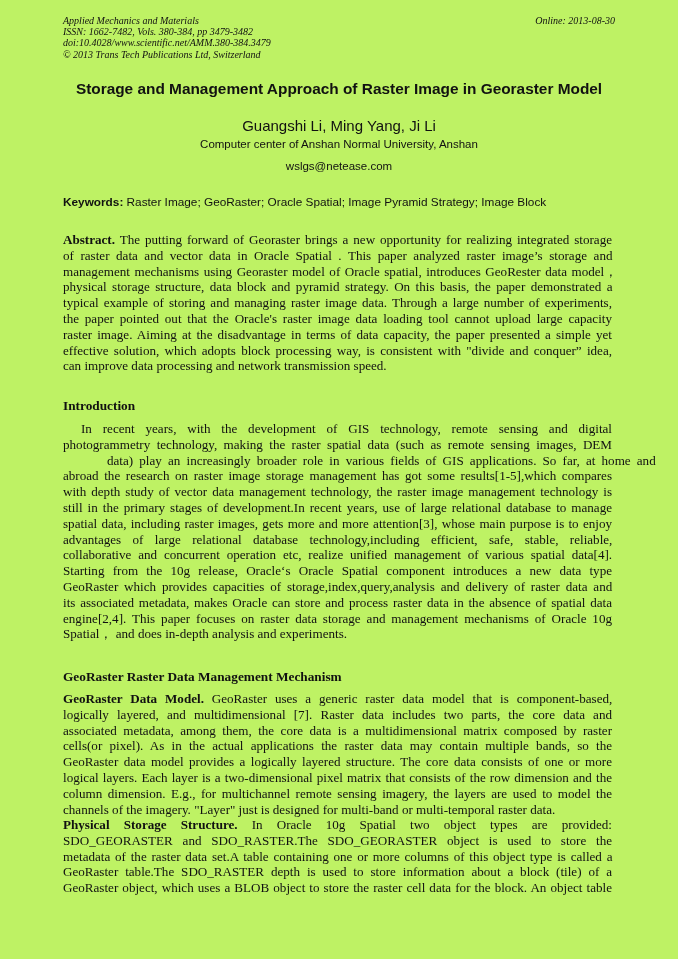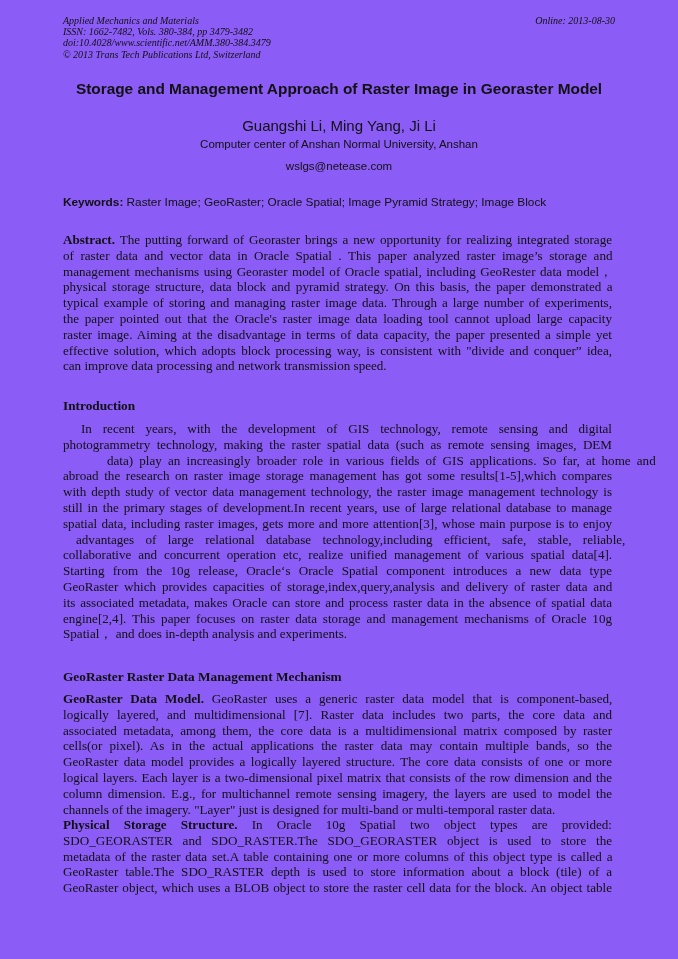--- a/index.html
+++ b/index.html
@@ -1,17 +1,17 @@
 <!DOCTYPE html>
 <html><head>
 <meta charset="utf-8">
 <style>
   html, body { margin: 0; padding: 0; background: #ffffff; }
   body { width: 678px; height: 959px; position: relative; overflow: hidden; color: #111; }
-  .page { position: absolute; left: 0; top: 0; width: 678px; height: 959px; background: #8b5cf6; }
+  .page { position: absolute; left: 0; top: 0; width: 678px; height: 959px; background: #bef264; }
   .hdr { position: absolute; left: 63px; top: 15px; width: 552px; font-family: "Liberation Serif", serif; font-style: italic; font-size: 10px; line-height: 11.2px; color: #111; }
   .hdr .online { position: absolute; right: 0; top: 0; }
   .title { position: absolute; left: 40px; width: 598px; top: 80px; text-align: center; font-family: "Liberation Sans", sans-serif; font-weight: bold; font-size: 15.4px; color: #111; white-space: nowrap; }
   .authors { position: absolute; left: 0; width: 678px; top: 117px; text-align: center; font-family: "Liberation Sans", sans-serif; font-size: 15px; color: #111; }
   .affil { position: absolute; left: 0; width: 678px; top: 138px; text-align: center; font-family: "Liberation Sans", sans-serif; font-size: 11.5px; color: #111; }
   .email { position: absolute; left: 0; width: 678px; top: 160px; text-align: center; font-family: "Liberation Sans", sans-serif; font-size: 11.5px; color: #111; }
   .keywords { position: absolute; left: 63px; top: 195px; width: 560px; font-family: "Liberation Sans", sans-serif; font-size: 11.8px; color: #111; white-space: nowrap; }
   .keywords b { font-weight: bold; }
   .block { position: absolute; left: 63px; width: 549px; font-family: "Liberation Serif", serif; font-size: 13.1px; color: #111; }
   .ln { display: block; height: 15.8px; line-height: 15.8px; text-align: justify; text-align-last: justify; white-space: nowrap; overflow: visible; }
@@ -36,40 +36,40 @@
   <div class="title">Storage and Management Approach of Raster Image in Georaster Model</div>
   <div class="authors">Guangshi Li, Ming Yang, Ji Li</div>
   <div class="affil">Computer center of Anshan Normal University, Anshan</div>
   <div class="email">wslgs@netease.com</div>
 
   <div class="keywords"><b>Keywords:</b><span> Raster Image; GeoRaster; Oracle Spatial; Image Pyramid Strategy; Image Block</span></div>
 
   <div class="block" style="top:232px;">
     <span class="ln" style="white-space: nowrap; display: block; word-spacing: 1.61538px;"><b>Abstract.</b><span> The putting forward of Georaster brings a new opportunity for realizing integrated storage</span></span>
     <span class="ln" style="white-space: nowrap; display: block; word-spacing: 3.25px;">of raster data and vector data in Oracle Spatial . This paper analyzed raster image’s storage and</span>
-    <span class="ln" style="white-space: nowrap; display: block; word-spacing: 1.27273px;">management mechanisms using Georaster model of Oracle spatial, including GeoRester data model，</span>
+    <span class="ln" style="white-space: nowrap; display: block; word-spacing: 1.27273px;">management mechanisms using Georaster model of Oracle spatial, introduces GeoRester data model，</span>
     <span class="ln" style="white-space: nowrap; display: block; word-spacing: 2.14286px;">physical storage structure, data block and pyramid strategy. On this basis, the paper demonstrated a</span>
     <span class="ln" style="white-space: nowrap; display: block; word-spacing: 1.71429px;">typical example of storing and managing raster image data. Through a large number of experiments,</span>
     <span class="ln" style="white-space: nowrap; display: block; word-spacing: 2.53333px;">the paper pointed out that the Oracle's raster image data loading tool cannot upload large capacity</span>
     <span class="ln" style="white-space: nowrap; display: block; word-spacing: 1.8125px;">raster image. Aiming at the disadvantage in terms of data capacity, the paper presented a simple yet</span>
     <span class="ln" style="white-space: nowrap; display: block; word-spacing: 1.92308px;">effective solution, which adopts block processing way, is consistent with "divide and conquer” idea,</span>
     <span class="ln last" style="white-space: normal;">can improve data processing and network transmission speed.</span>
   </div>
 
   <div class="sec" style="top:398px;">Introduction</div>
 
   <div class="block" style="top:421px;">
     <span class="ln indent" style="white-space: nowrap; display: block; word-spacing: 7.5px;">In recent years, with the development of GIS technology, remote sensing and digital</span>
     <span class="ln" style="white-space: nowrap; display: block; word-spacing: 3.08333px;">photogrammetry technology, making the raster spatial data (such as remote sensing images, DEM</span>
     <span class="ln" style="white-space: nowrap; display: block; word-spacing: 2.875px; margin-left: 44px;">data) play an increasingly broader role in various fields of GIS applications. So far, at home and</span>
     <span class="ln" style="white-space: nowrap; display: block; word-spacing: 2.33333px;">abroad the research on raster image storage management has got some results[1-5],which compares</span>
     <span class="ln" style="white-space: nowrap; display: block; word-spacing: 1.69231px;">with depth study of vector data management technology, the raster image management technology is</span>
     <span class="ln" style="white-space: nowrap; display: block; word-spacing: 1.66667px;">still in the primary stages of development.In recent years, use of large relational database to manage</span>
     <span class="ln" style="white-space: nowrap; display: block; word-spacing: 0.933333px;">spatial data, including raster images, gets more and more attention[3], whose main purpose is to enjoy</span>
-    <span class="ln" style="white-space: nowrap; display: block; word-spacing: 8.11111px; margin-left: 13px;">advantages of large relational database technology,including efficient, safe, stable, reliable,</span>
+    <span class="ln" style="white-space: nowrap; display: block; word-spacing: 8.11111px;">advantages of large relational database technology,including efficient, safe, stable, reliable,</span>
     <span class="ln" style="white-space: nowrap; display: block; word-spacing: 3.54545px;">collaborative and concurrent operation etc, realize unified management of various spatial data[4].</span>
     <span class="ln" style="white-space: nowrap; display: block; word-spacing: 4.92308px;">Starting from the 10g release, Oracle‘s Oracle Spatial component introduces a new data type</span>
     <span class="ln" style="white-space: nowrap; display: block; word-spacing: 2.54545px;">GeoRaster which provides capacities of storage,index,query,analysis and delivery of raster data and</span>
     <span class="ln" style="white-space: nowrap; display: block; word-spacing: 1.5px;">its associated metadata, makes Oracle can store and process raster data in the absence of spatial data</span>
     <span class="ln" style="white-space: nowrap; display: block; word-spacing: 2.61538px;">engine[2,4]. This paper focuses on raster data storage and management mechanisms of Oracle 10g</span>
     <span class="ln last" style="white-space: normal;">Spatial， and does in-depth analysis and experiments.</span>
   </div>
 
   <div class="sec" style="top:669px;">GeoRaster Raster Data Management Mechanism</div>
 

